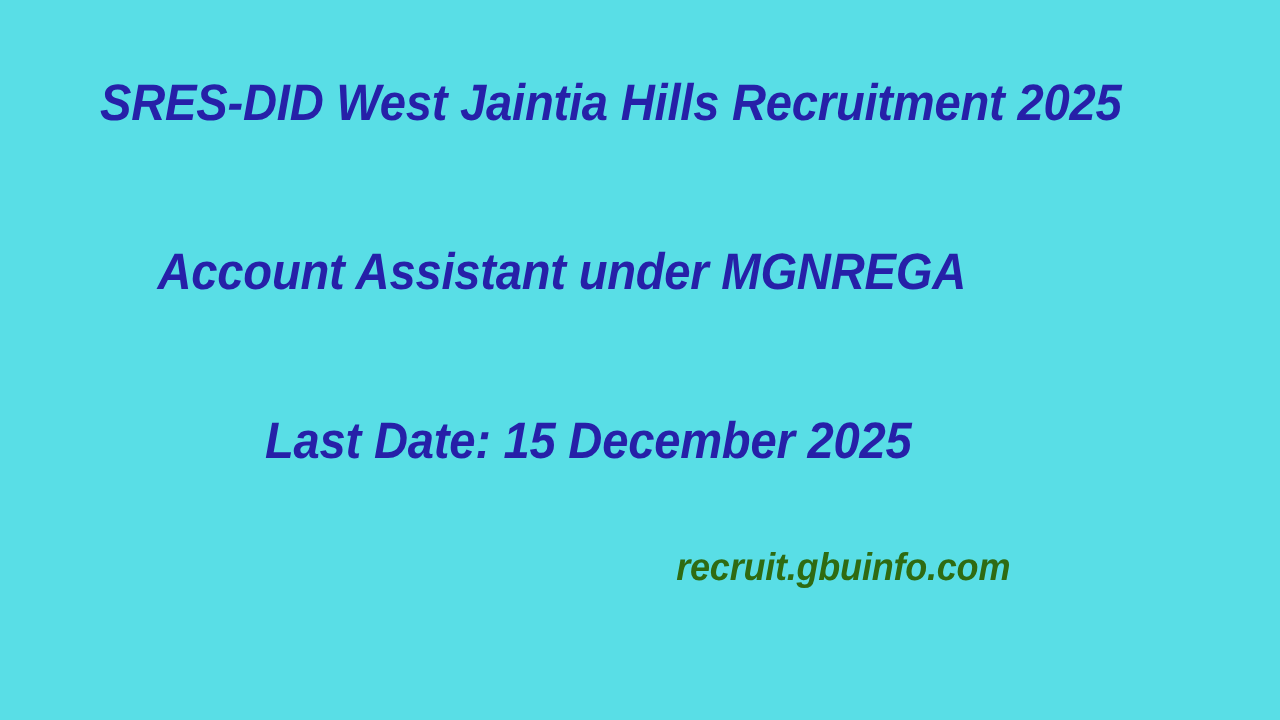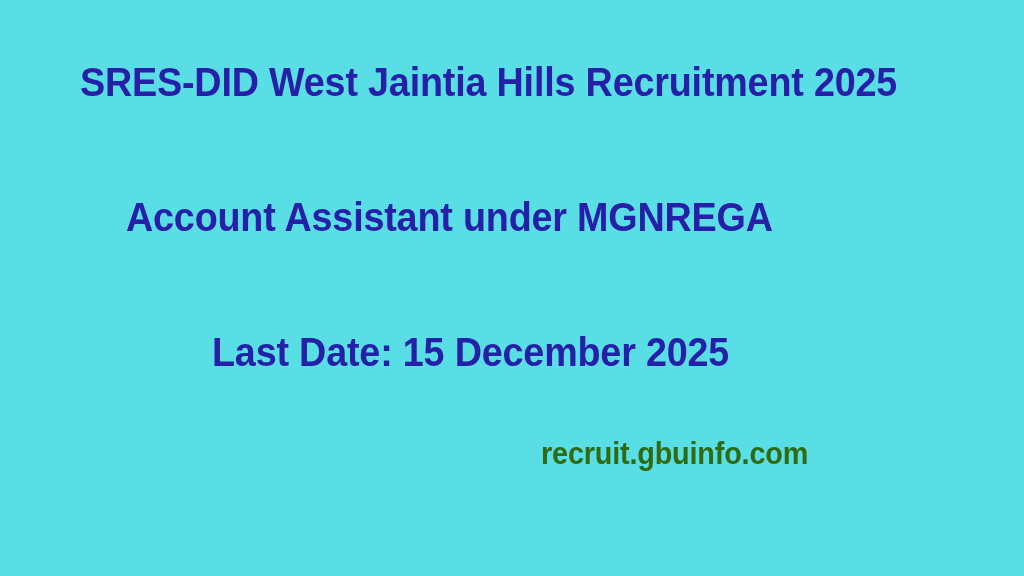--- a/index.html
+++ b/index.html
@@ -13,20 +13,21 @@
     overflow: hidden;
     font-family: "Liberation Sans", sans-serif;
   }
 
   #poster {
     position: relative;
     width: 1024px;
     height: 576px;
     background: #59dee6;
     overflow: hidden;
+    font-style: italic;
   }
 
   
   .headline {
     position: absolute;
     margin: 0;
     font-family: "Liberation Sans", sans-serif;
     font-weight: bold;
     font-size: 40px;
     line-height: 1;

